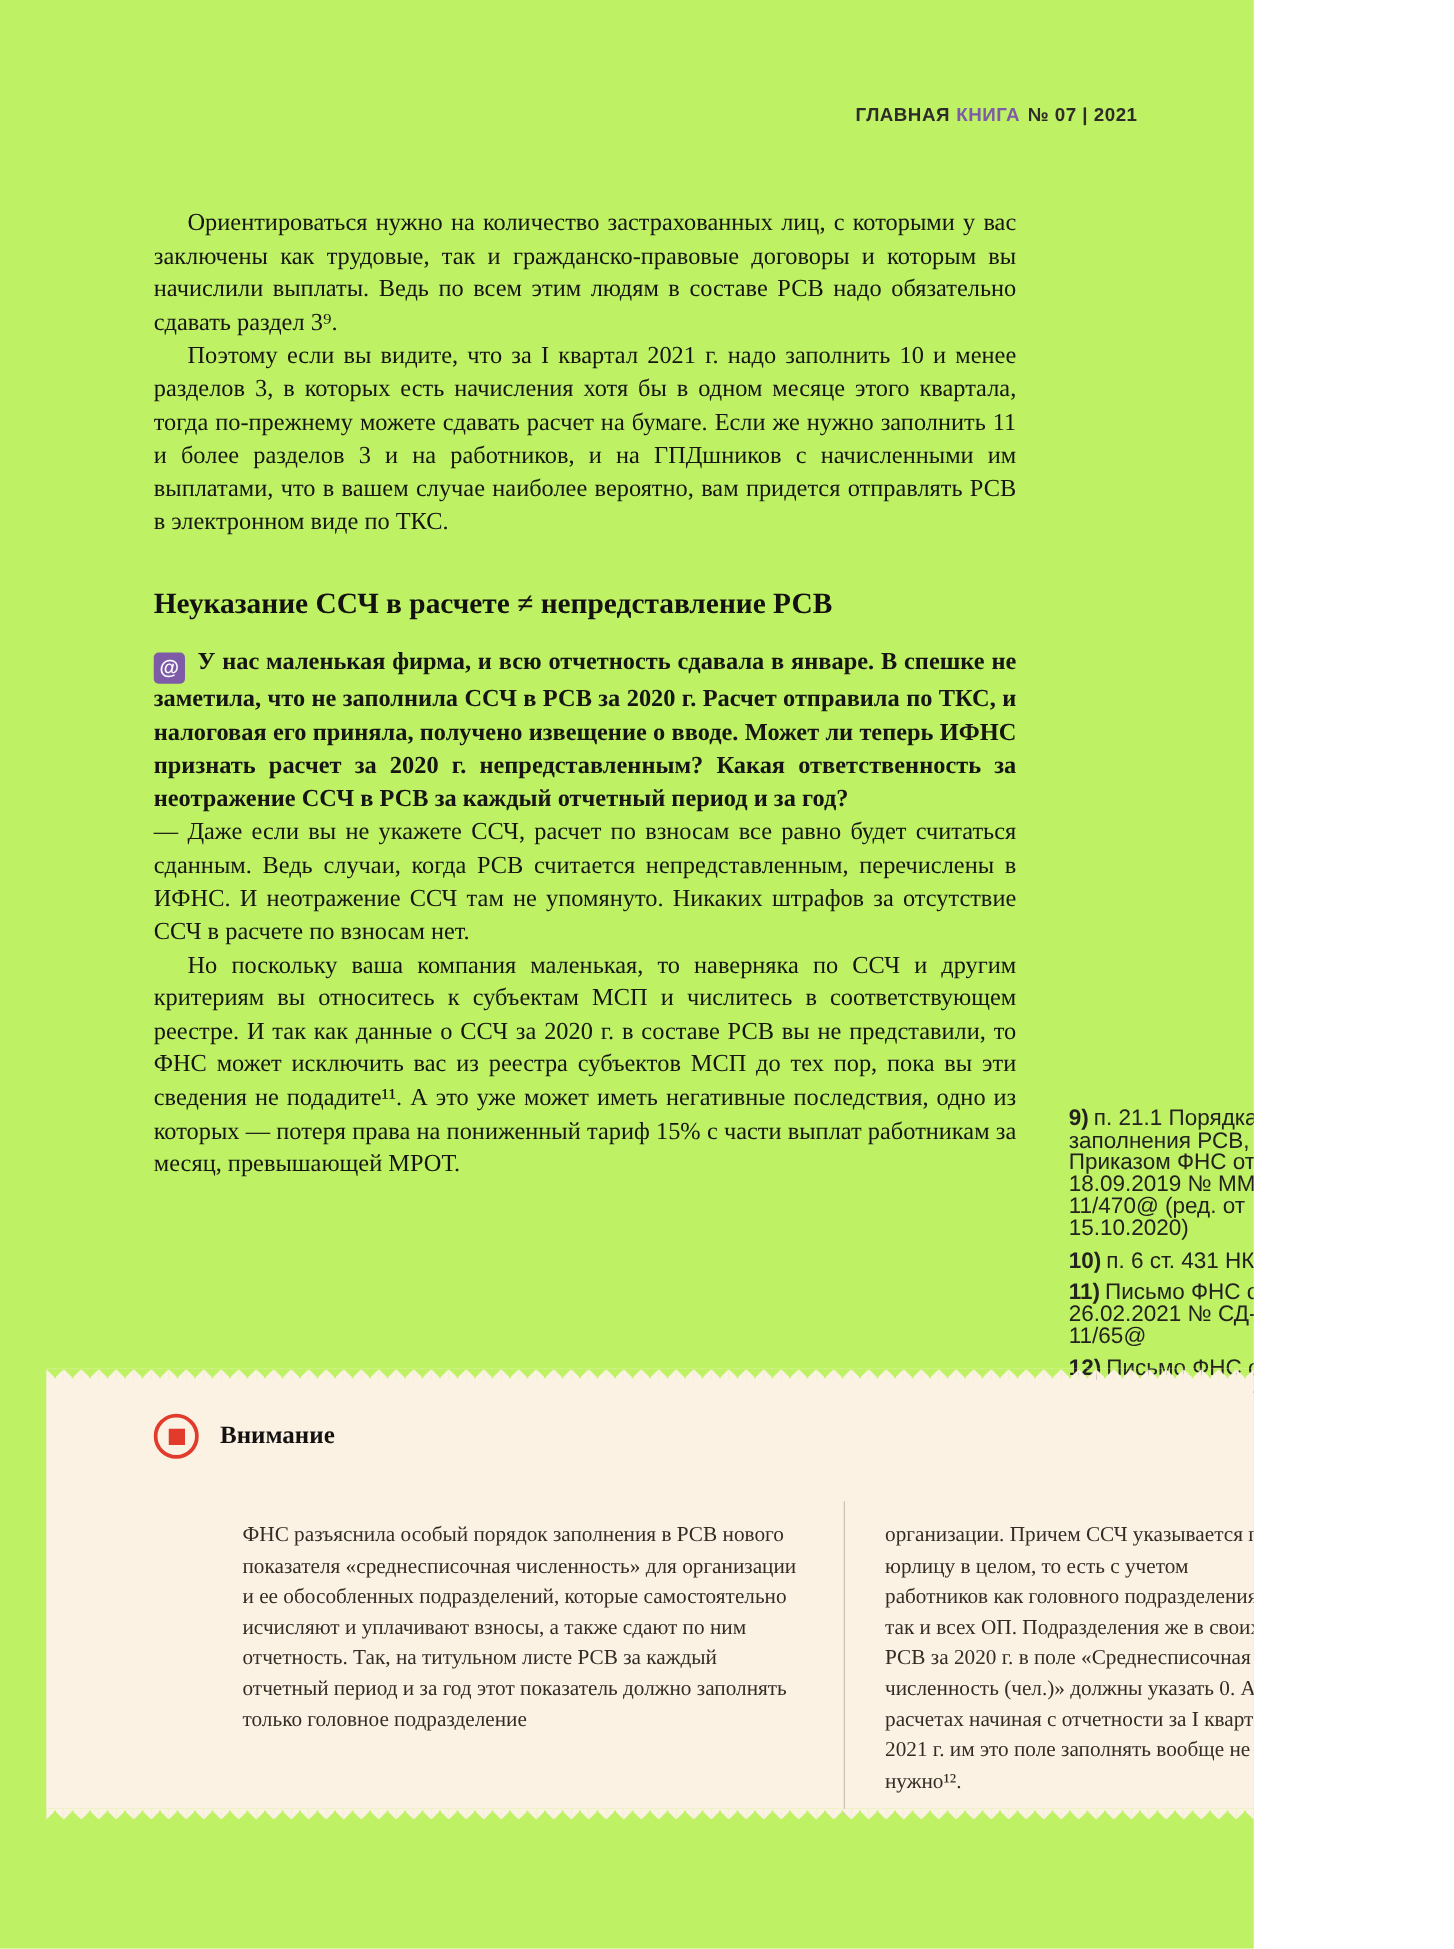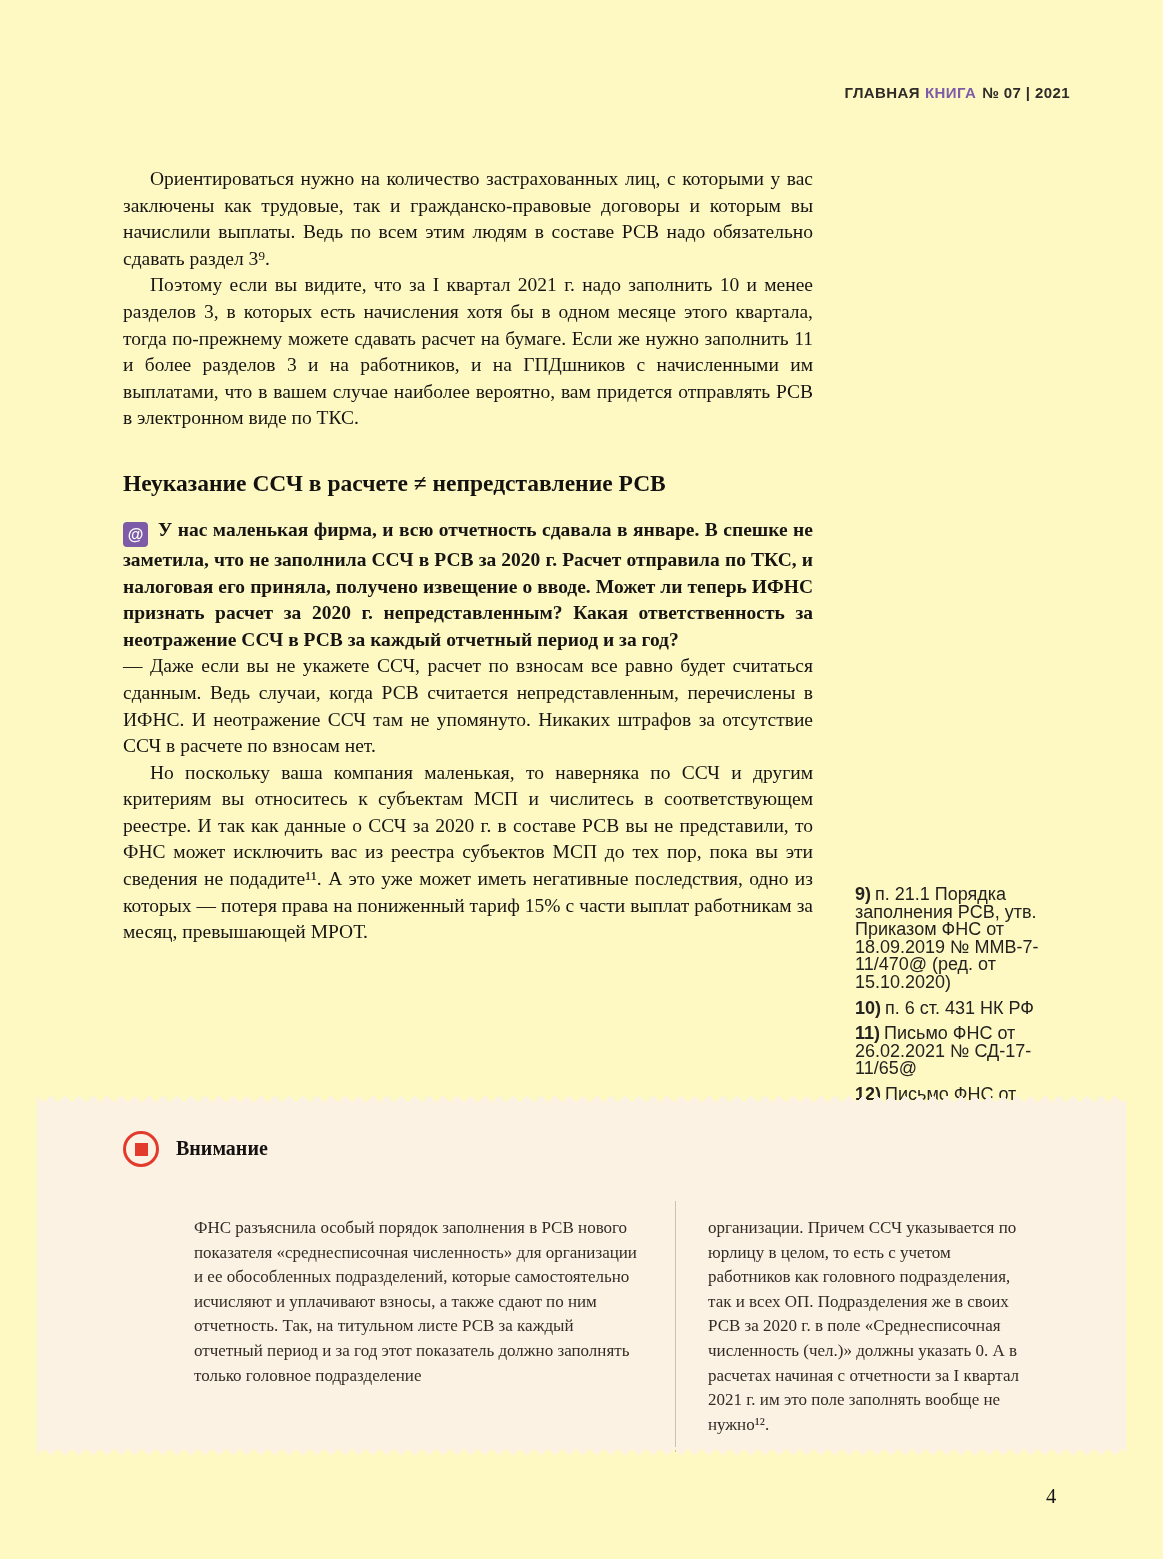--- a/index.html
+++ b/index.html
@@ -5,23 +5,23 @@
   :root {
     --accent-purple: #7d5ba6;
     --attention-red: #e23b2c;
     --attention-bg: #fbf2e4;
     --divider-color: #cdc2b0;
   }
   * { box-sizing: border-box; }
   html, body { margin: 0; padding: 0; background: #ffffff; }
   .page {
     position: relative;
-    width: 1163px;
+    width: 1003px;
     height: 1559px;
-    background: #fef9c3;
+    background: #bef264;
     overflow: hidden;
     font-family: "Liberation Serif", "DejaVu Serif", serif;
     color: #171513;
   }
 
   
   .masthead {
     position: absolute;
     top: 84px;
     right: 93px;

